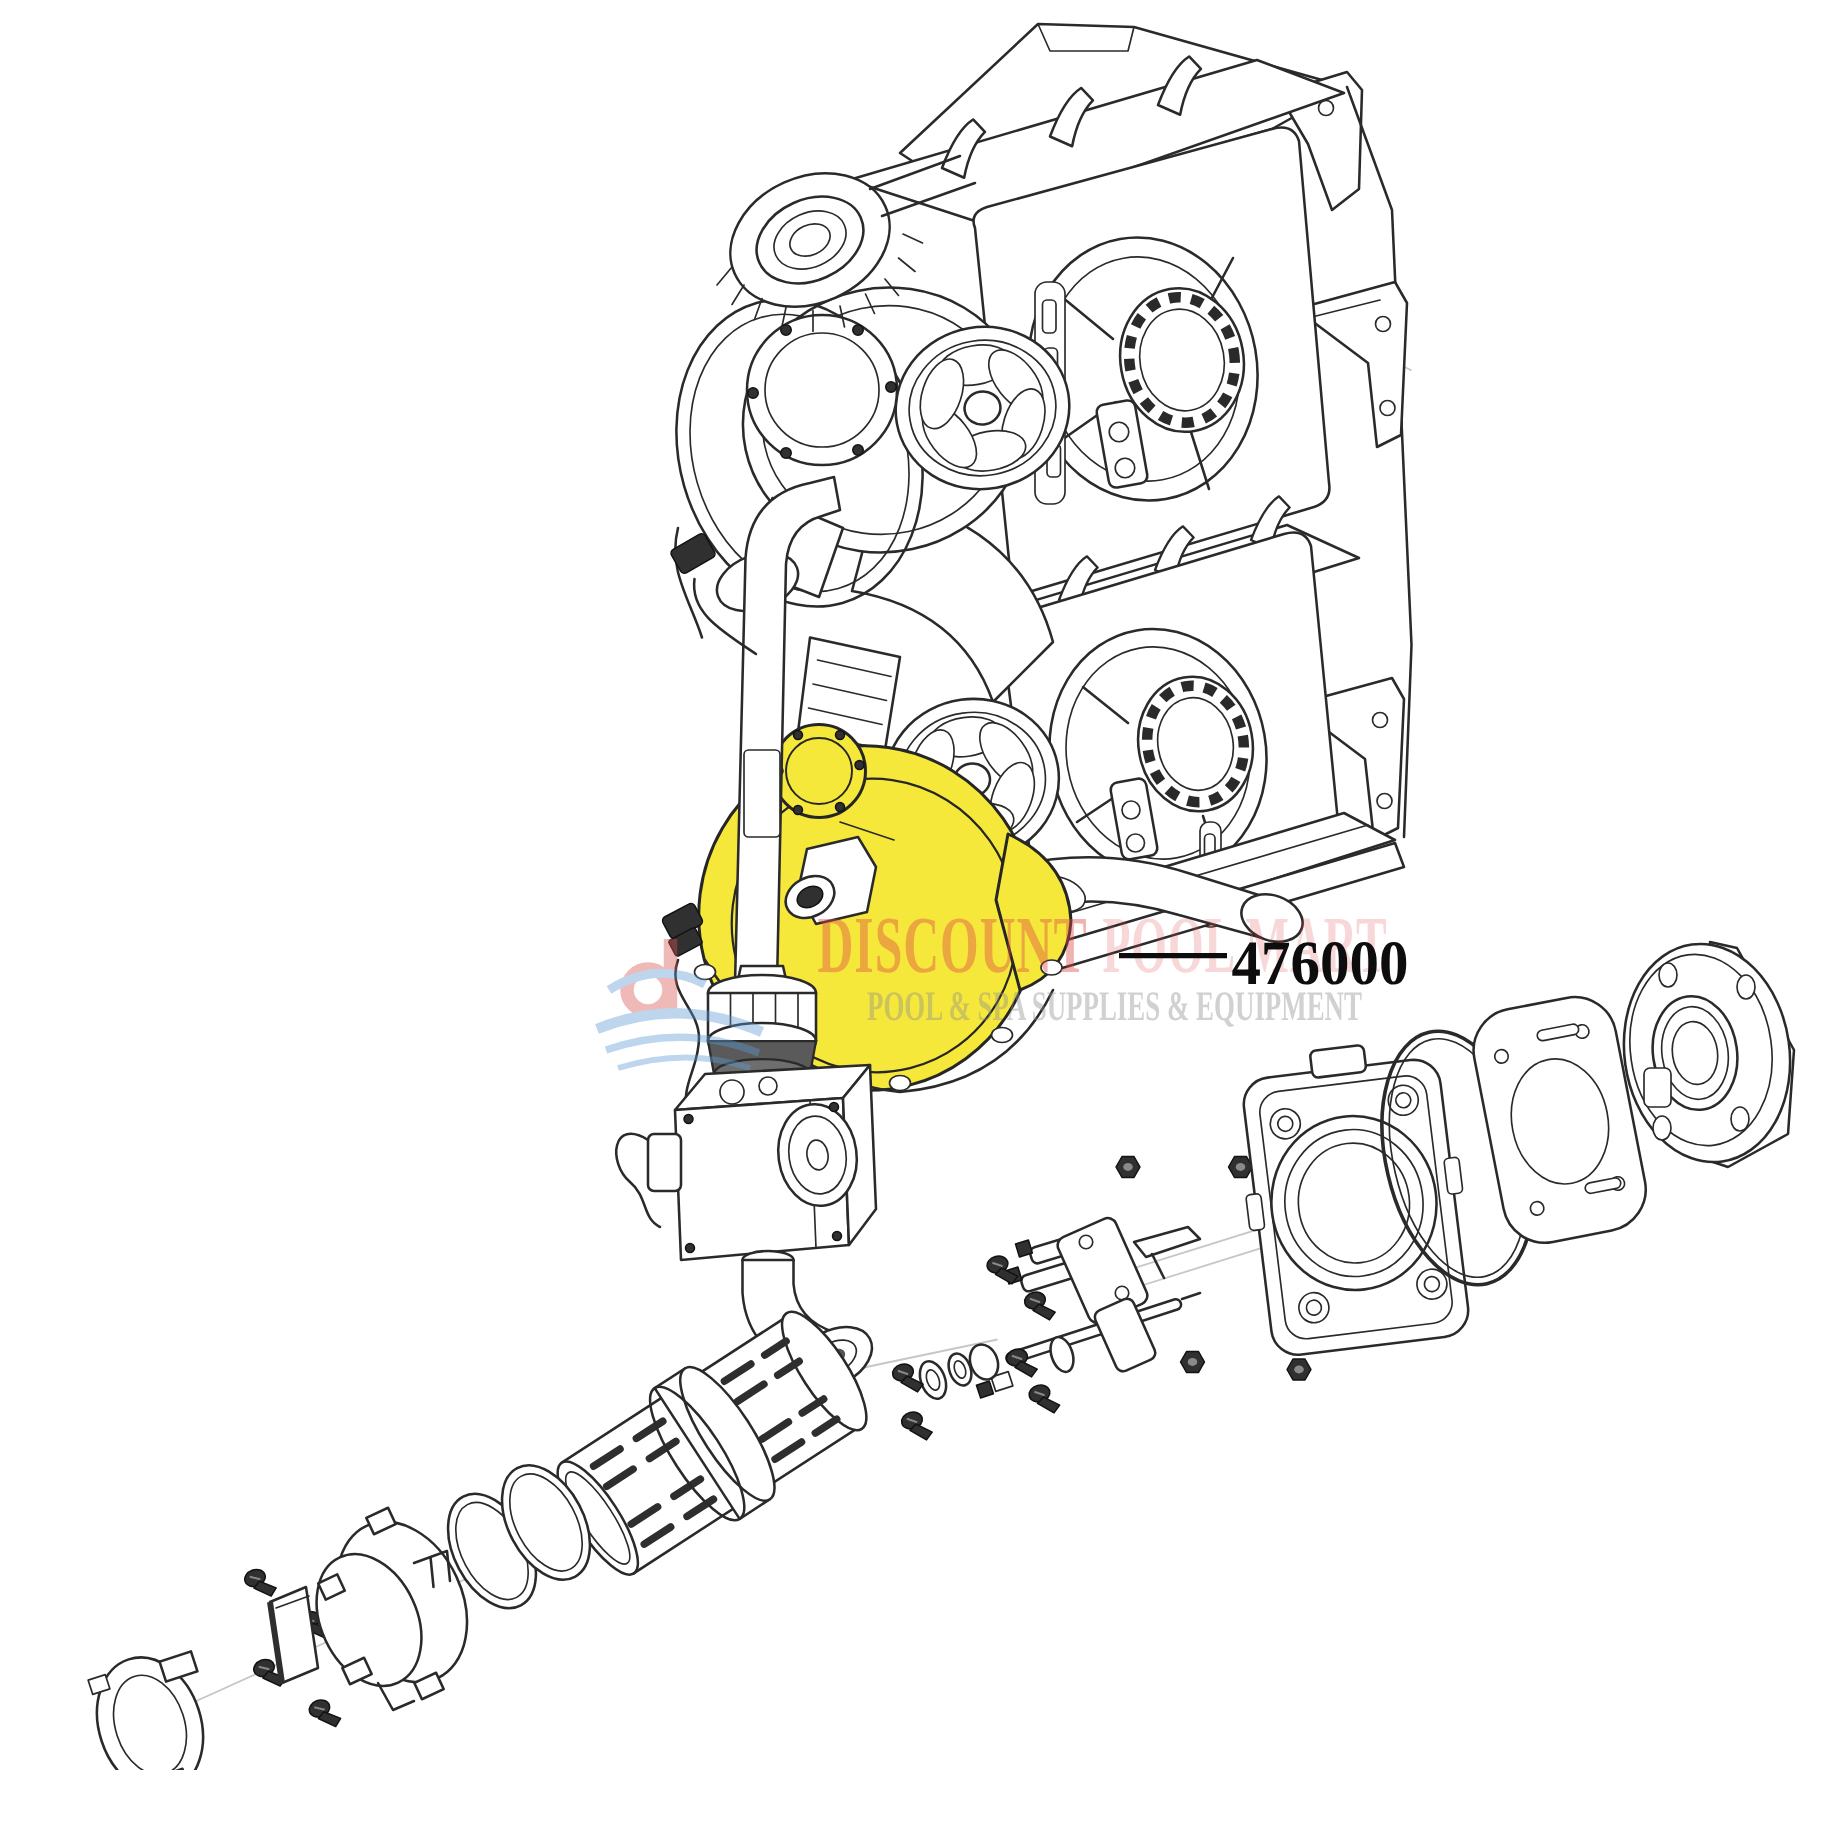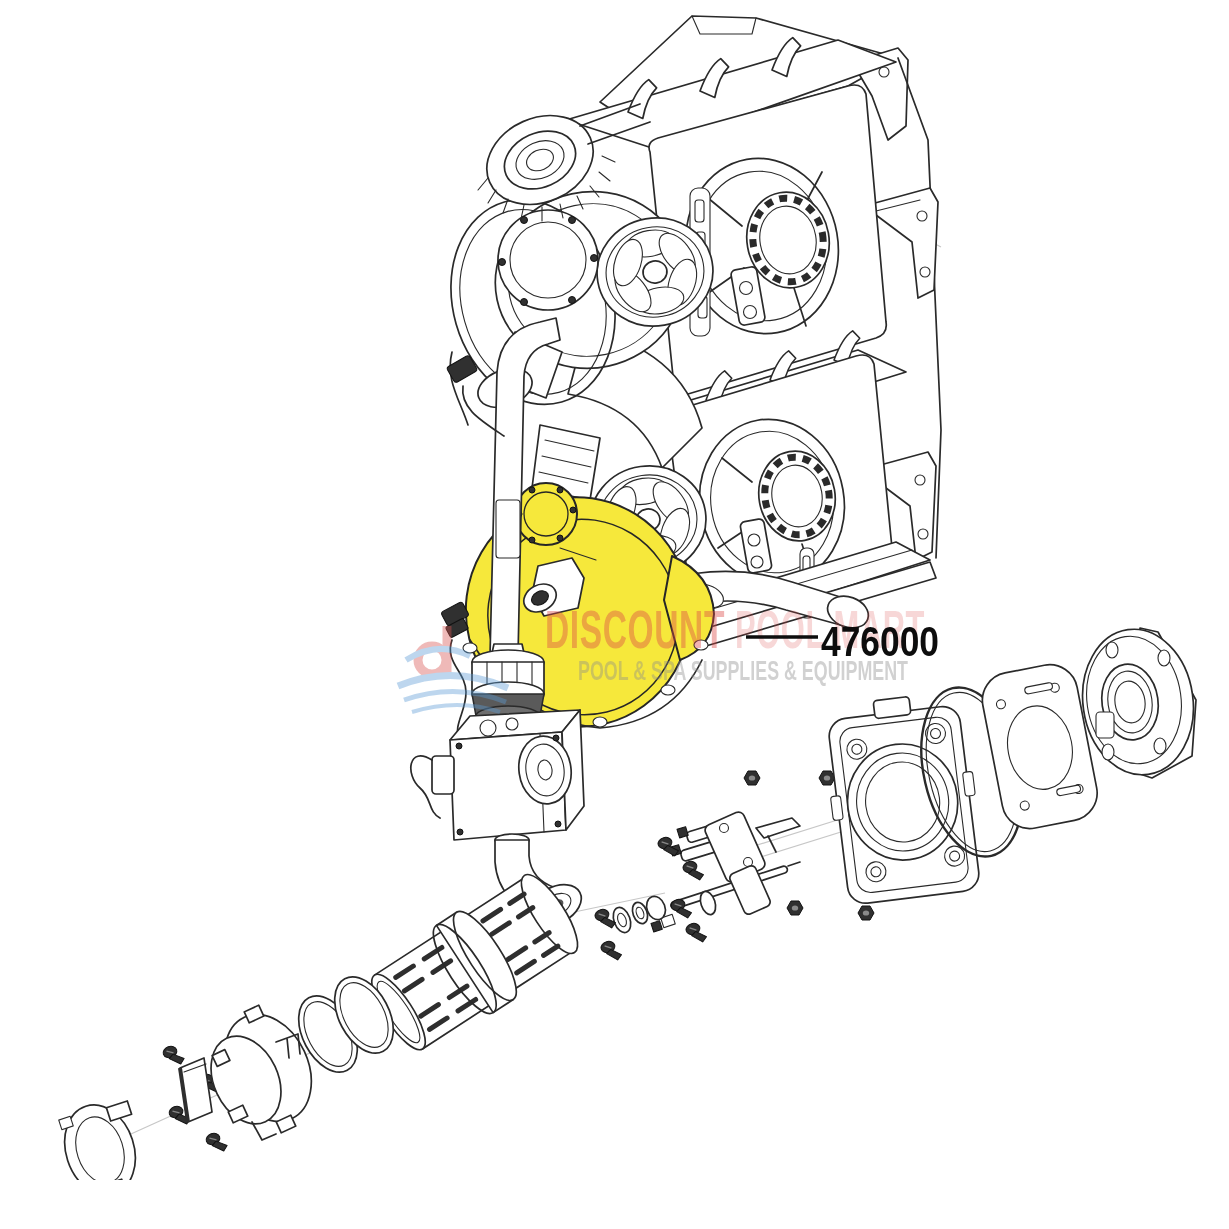--- a/index.html
+++ b/index.html
@@ -1,17 +1,17 @@
 <!DOCTYPE html>
 <html><head>
 <meta charset="utf-8">
 <style>
   html,body{margin:0;padding:0;background:#fff;}
   .stage{position:relative;width:1229px;height:1180px;background:#fff;overflow:hidden;
-         font-family:Liberation Sans, sans-serif;}
+         font-family:Liberation Serif, serif;}
   .stage svg{position:absolute;left:0;top:0;}
   .ln{fill:none;stroke:#2a2a2a;stroke-width:1.7;stroke-linejoin:round;stroke-linecap:round;}
   .ln2{fill:none;stroke:#2a2a2a;stroke-width:1.1;stroke-linejoin:round;stroke-linecap:round;}
   .wh{fill:#ffffff;stroke:#2a2a2a;stroke-width:1.7;stroke-linejoin:round;}
   .wh2{fill:#ffffff;stroke:#2a2a2a;stroke-width:1.1;stroke-linejoin:round;}
   .yl{fill:#F6E83B;stroke:#262626;stroke-width:2;stroke-linejoin:round;}
   .dk{fill:#303030;stroke:#121212;stroke-width:1;stroke-linejoin:round;}
   .faint{fill:none;stroke:#c7c7c7;stroke-width:1.2;}
   .wm-brand{font-weight:bold;letter-spacing:1px;}
   .lbl{font-weight:bold;fill:#0d0d0d;}

